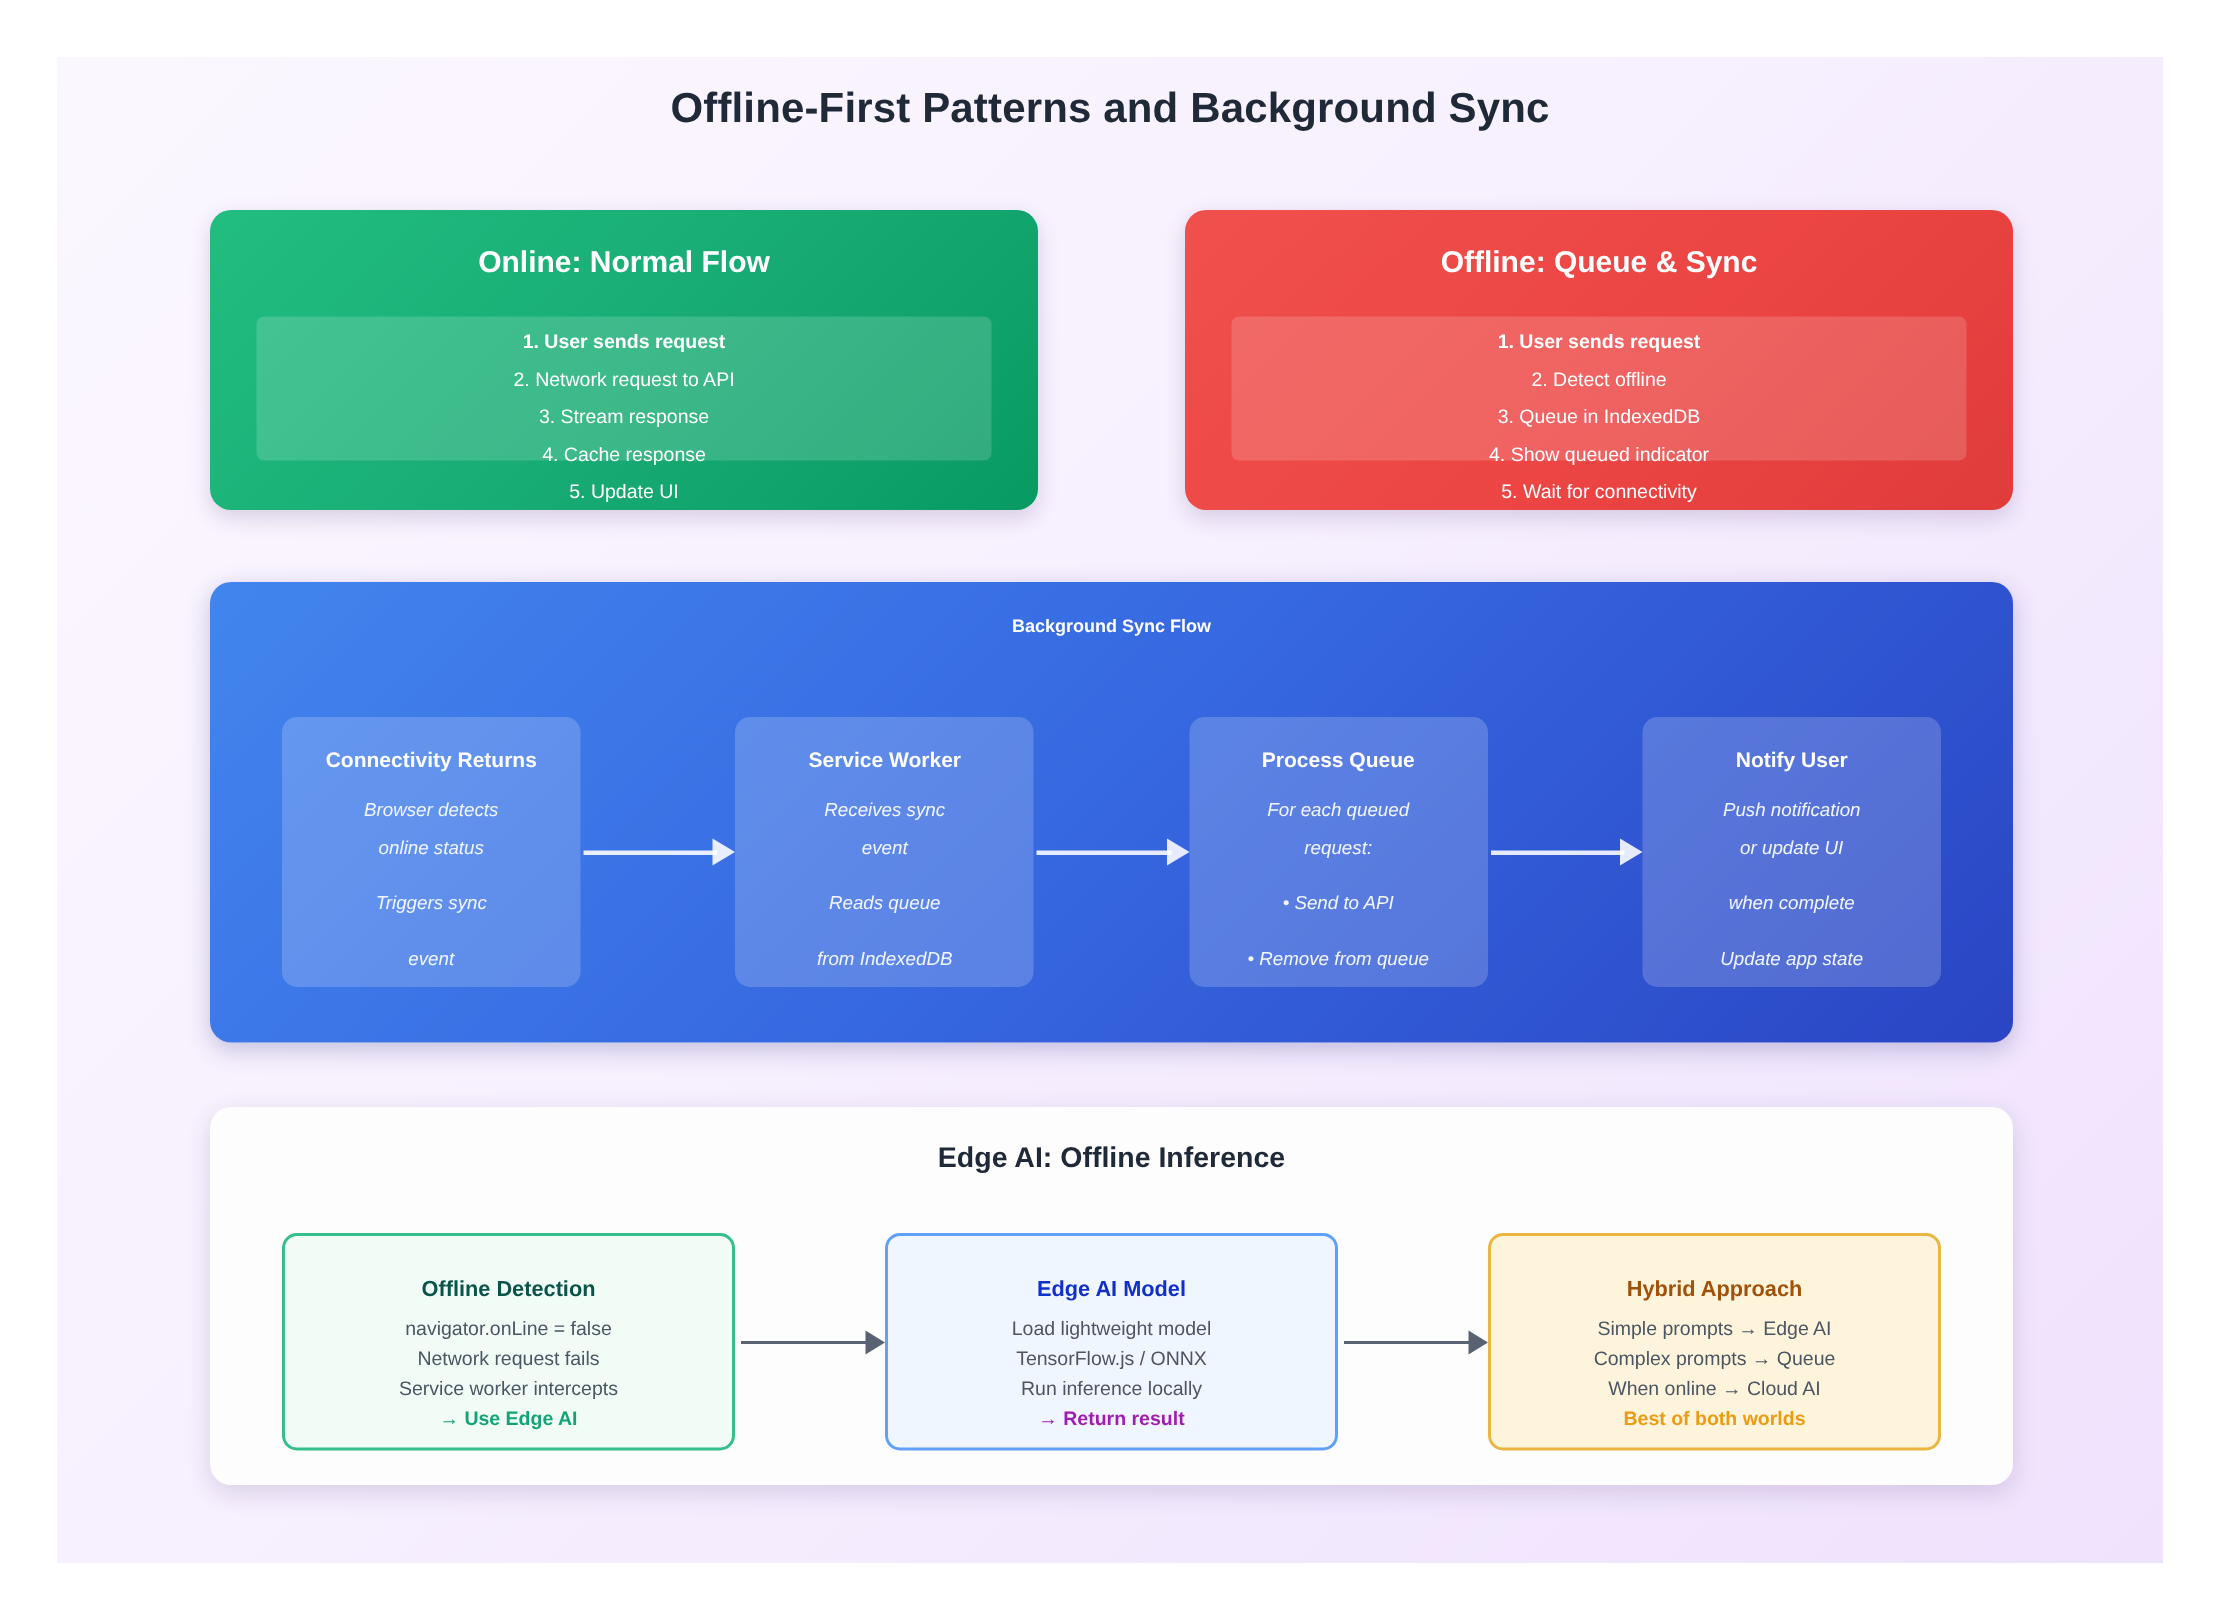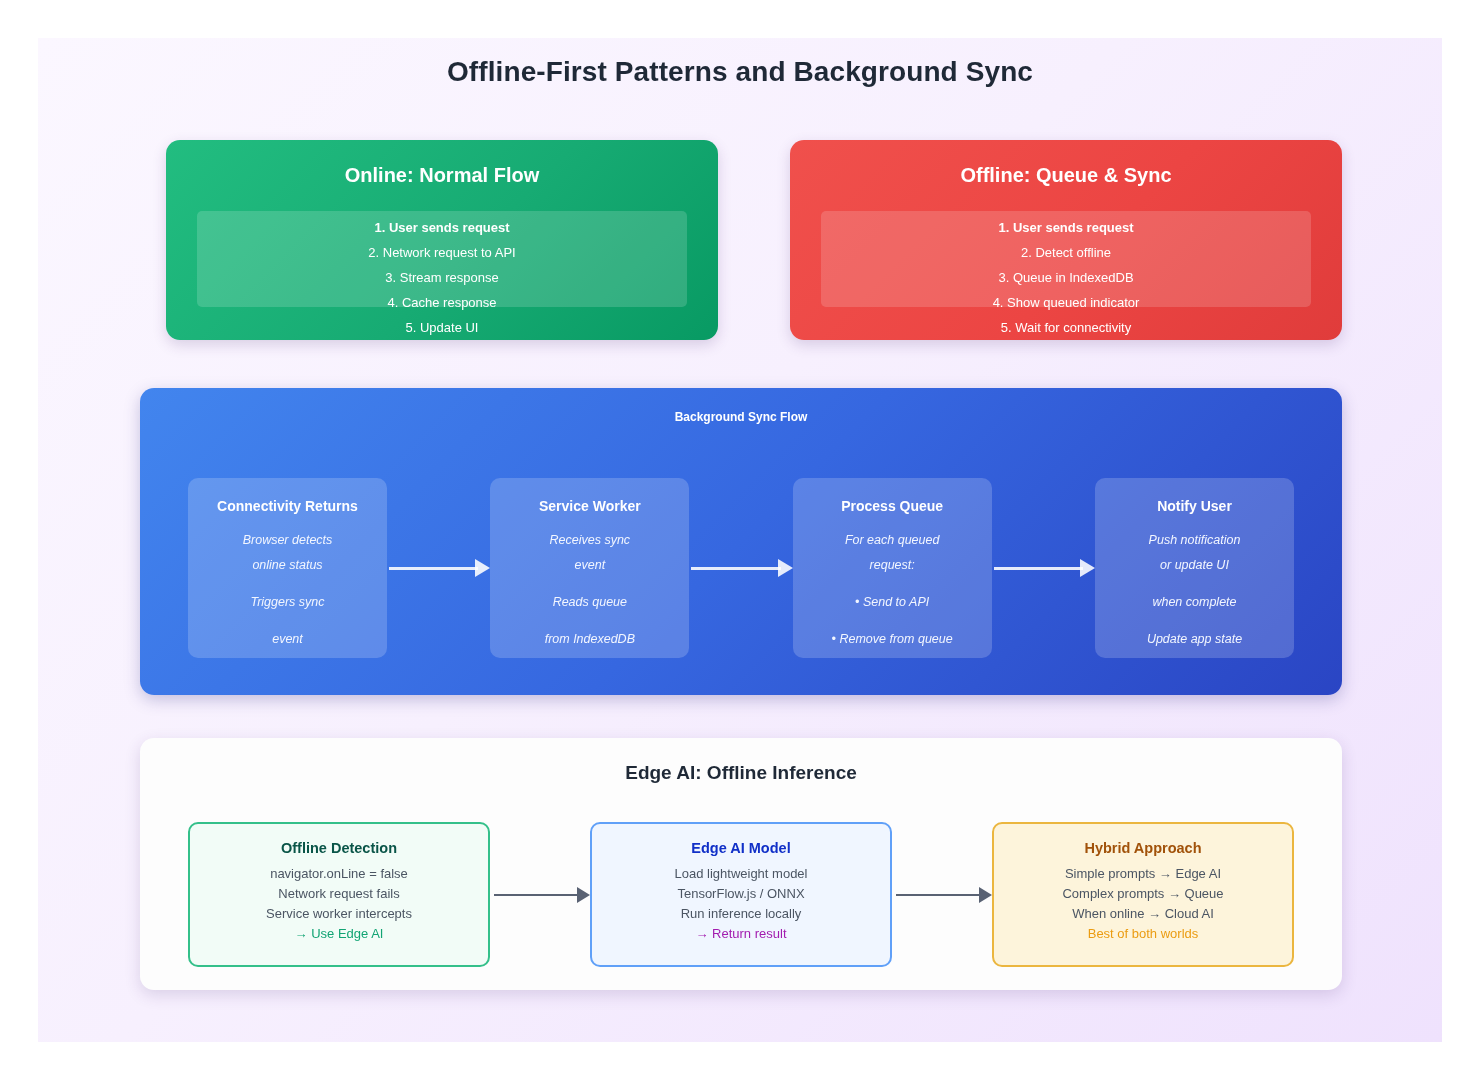--- a/index.html
+++ b/index.html
@@ -43,21 +43,20 @@
     width: 552px;
     height: 200px;
     border-radius: 14px;
     overflow: hidden;
     box-shadow: 0 5px 14px rgba(70, 40, 110, 0.18);
   }
   #card-online {
     left: 102px;
     top: 102px;
     background: linear-gradient(135deg, #22bd80 0%, #17ab73 55%, #089a63 100%);
-    margin-left: 26px;
   }
   #card-offline {
     left: 752px;
     top: 102px;
     background: linear-gradient(135deg, #f0504c 0%, #ec4543 55%, #e03c3b 100%);
   }
   .flow-card-title {
     margin-top: 24px;
     text-align: center;
     font-size: 20px;
@@ -194,36 +193,36 @@
     height: 145px;
     display: flex;
     align-items: stretch;
   }
   .edge-node {
     width: 302px;
     flex: 0 0 302px;
     border-radius: 10px;
     border: 2px solid #cccccc;
     box-sizing: border-box;
-    padding-top: 16px;
+    padding-top: 28px;
     text-align: center;
   }
   .edge-node-title {
     font-size: 14.5px;
     font-weight: bold;
     margin-bottom: 8px;
   }
   .edge-node-line {
     font-size: 13px;
     color: #4b5563;
     line-height: 20px;
     white-space: nowrap;
   }
   .edge-node-line.is-accent {
-    font-weight: normal;
+    font-weight: bold;
   }
   .edge-node.theme-green {
     border-color: #34c08a;
     background: #f2fcf7;
   }
   .edge-node.theme-green .edge-node-title { color: #0a5548; }
   .edge-node.theme-green .is-accent { color: #12a474; }
   .edge-node.theme-blue {
     border-color: #60a0f8;
     background: #f0f6ff;

